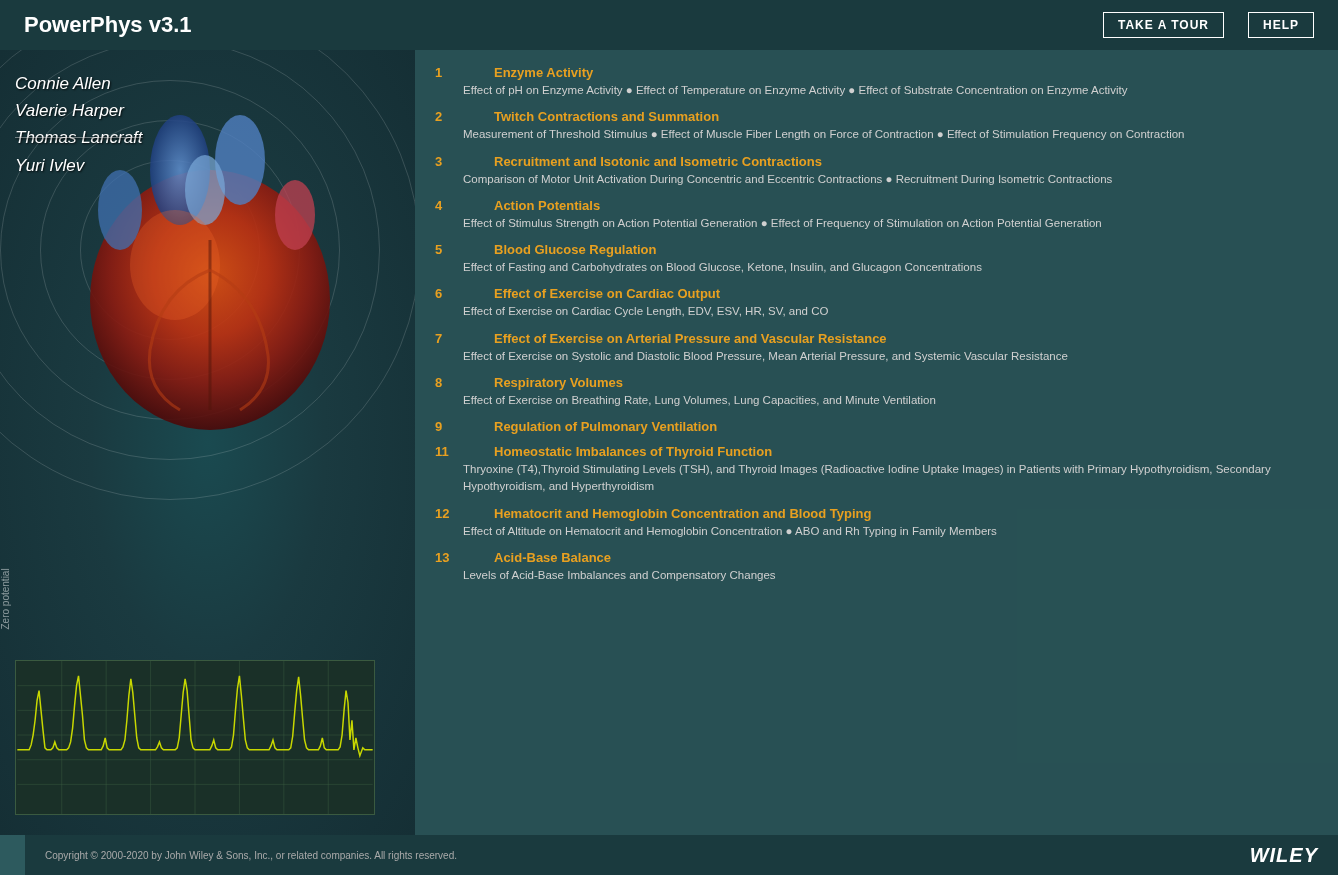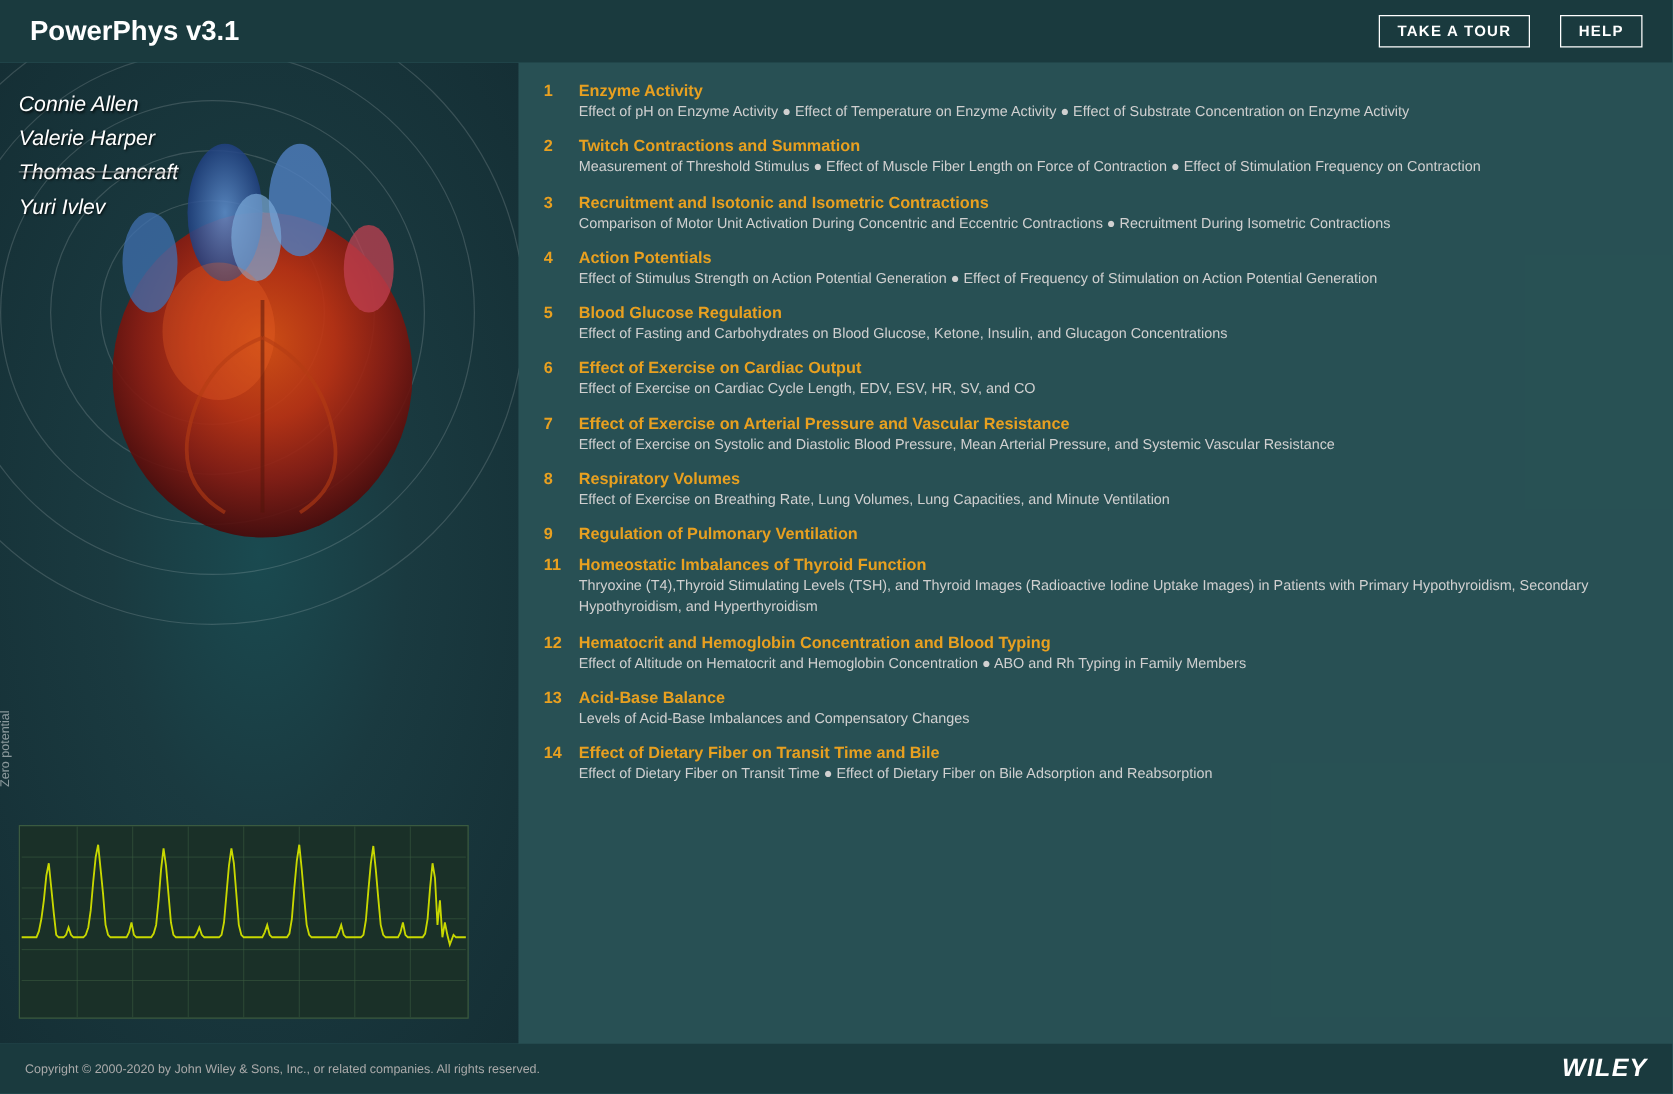--- a/index.html
+++ b/index.html
@@ -130,36 +130,38 @@
       color: #e8a020;
       font-size: 13px;
       font-weight: bold;
       min-width: 22px;
     }
     .topic-title {
       color: #e8a020;
       font-size: 13px;
       font-weight: bold;
       cursor: pointer;
+      margin-left: 31px;
     }
     .topic-desc {
       color: #d0d0d0;
       font-size: 11.5px;
       line-height: 1.5;
       padding-left: 28px;
     }
 
     
     #footer {
       background-color: #1a3a3e;
       height: 40px;
       display: flex;
       align-items: center;
       justify-content: space-between;
       padding: 0 20px;
+      margin-left: 25px;
     }
     #footer-copy {
       color: #aaa;
       font-size: 10px;
     }
     #wiley-logo {
       color: white;
       font-size: 20px;
       font-weight: bold;
       font-style: italic;
@@ -355,27 +357,20 @@
         </div>
         <div class="topic-desc">Effect of Altitude on Hematocrit and Hemoglobin Concentration  ●  ABO and Rh Typing in Family Members</div>
       </div>
       <div class="topic-item">
         <div class="topic-header">
           <span class="topic-number">13</span>
           <span class="topic-title">Acid-Base Balance</span>
         </div>
         <div class="topic-desc">Levels of Acid-Base Imbalances and Compensatory Changes</div>
       </div>
-      <div class="topic-item">
-        <div class="topic-header">
-          <span class="topic-number">14</span>
-          <span class="topic-title">Effect of Dietary Fiber on Transit Time and Bile</span>
-        </div>
-        <div class="topic-desc">Effect of Dietary Fiber on Transit Time  ●  Effect of Dietary Fiber on Bile Adsorption and Reabsorption</div>
-      </div>
     </div>
 
 </div>
 
 <div id="footer">
   <span id="footer-copy">Copyright © 2000-2020 by John Wiley &amp; Sons, Inc., or related companies. All rights reserved.</span>
   <span id="wiley-logo">WILEY</span>
 </div>
 
 </body></html>

